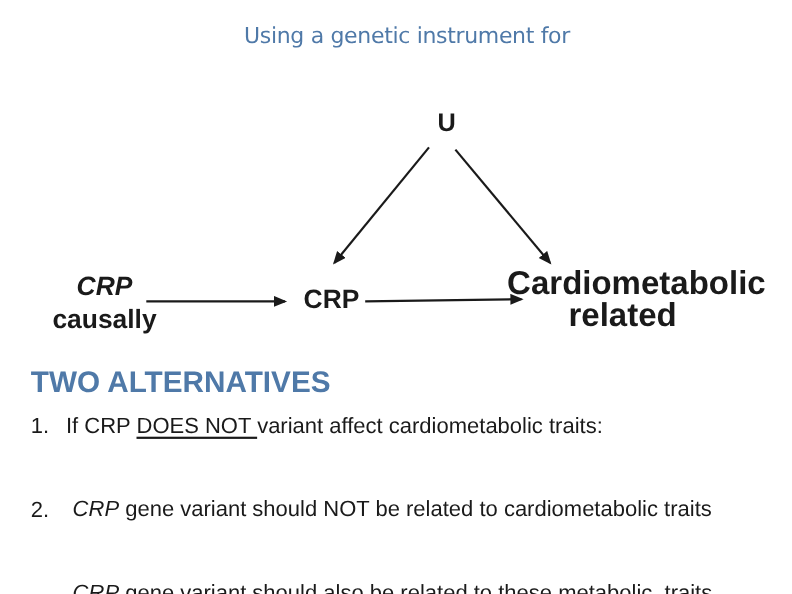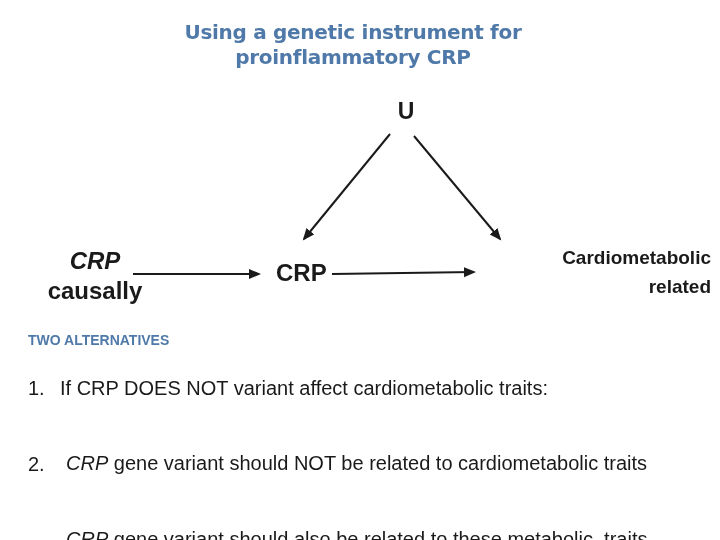--- a/index.html
+++ b/index.html
@@ -1,60 +1,59 @@
 <!DOCTYPE html>
 <html><head>
 <meta charset="utf-8">
 <style>
   html,body { margin:0; padding:0; background:#ffffff; }
   .slide {
     position:relative; width:720px; height:540px; background:#ffffff;
     font-family:"Liberation Sans", sans-serif; color:#1a1a1a; overflow:hidden;
   }
   .title {
-    position:absolute; left:3px; top:20px; width:700px; text-align:center;
-    font-family:"DejaVu Sans", sans-serif; font-weight:bold;
+    position:absolute; left:20px; top:20px; width:700px; text-align:center;
+    font-family:"DejaVu Sans", sans-serif; font-weight:normal;
     font-size:20px; line-height:25px; letter-spacing:-0.3px;
   }
   .arrows { position:absolute; left:0; top:0; pointer-events:none; }
   .u-label {
     position:absolute; left:386px; top:98px; width:40px; text-align:center;
     font-weight:bold; font-size:23px;
   }
   .node { font-weight:bold; }
   .genotype {
     position:absolute; left:15px; top:246px; width:160px; text-align:center;
     font-size:24px; line-height:30px;
   }
   .exposure { position:absolute; left:276px; top:259px; font-size:24px; }
   .outcome {
-    position:absolute; left:501px; top:243px; width:210px; text-align:right;
-    font-size:19px; line-height:29px;
+    position:absolute; left:461px; top:243px; width:210px; text-align:center;
+    font-size:30px; line-height:29px;
   }
   .alt-heading {
-    position:absolute; left:28px; top:332px; font-weight:bold; font-size:14px;
+    position:absolute; left:28px; top:332px; font-weight:bold; font-size:27px;
   }
   .item { position:absolute; left:28px; width:690px; font-size:20px; line-height:27px; }
   .item-1 { top:375px; }
   .item-2 { top:451px; }
   .row1 { display:flex; }
   .num { width:32px; flex:none; }
   .l1, .row2 { white-space:pre-wrap; }
   .row2 { padding-left:38px;margin-top:48px; }
-  .ul { text-underline-offset:3px; text-decoration-thickness:1.5px; }
+  .ul { text-decoration:underline; text-underline-offset:3px; text-decoration-thickness:1.5px; }
   .itl { font-style:italic; }
 </style>
 </head>
 <body>
 
 <div class="slide" style="background: rgb(255, 255, 255);">
 
   <div class="title accent" style="color: rgb(79, 121, 168);">
     <div>Using a genetic instrument for</div>
-    <div>proinflammatory CRP</div>
   </div>
 
   <svg class="arrows" width="720" height="540" viewBox="0 0 720 540">
     <defs>
       <marker id="ah" markerWidth="8" markerHeight="6" refX="5" refY="2.5" orient="auto">
         <path d="M0,0 L6,2.5 L0,5 Z" fill="#1a1a1a"></path>
       </marker>
     </defs>
     <line x1="390" y1="134" x2="304" y2="239" stroke="#1a1a1a" stroke-width="2" marker-end="url(#ah)"></line>
     <line x1="414" y1="136" x2="500" y2="239" stroke="#1a1a1a" stroke-width="2" marker-end="url(#ah)"></line>

